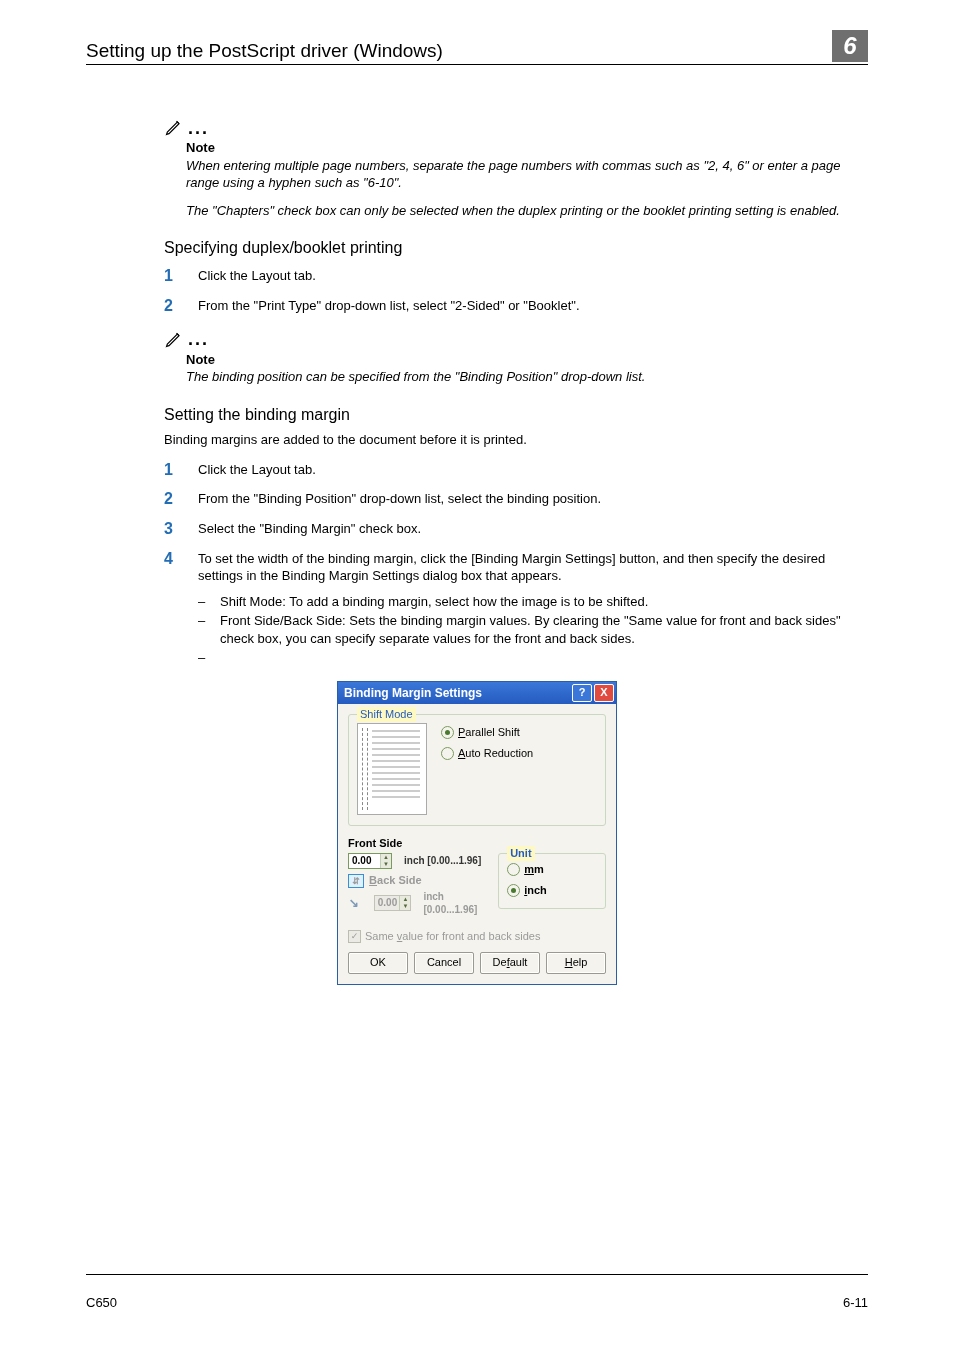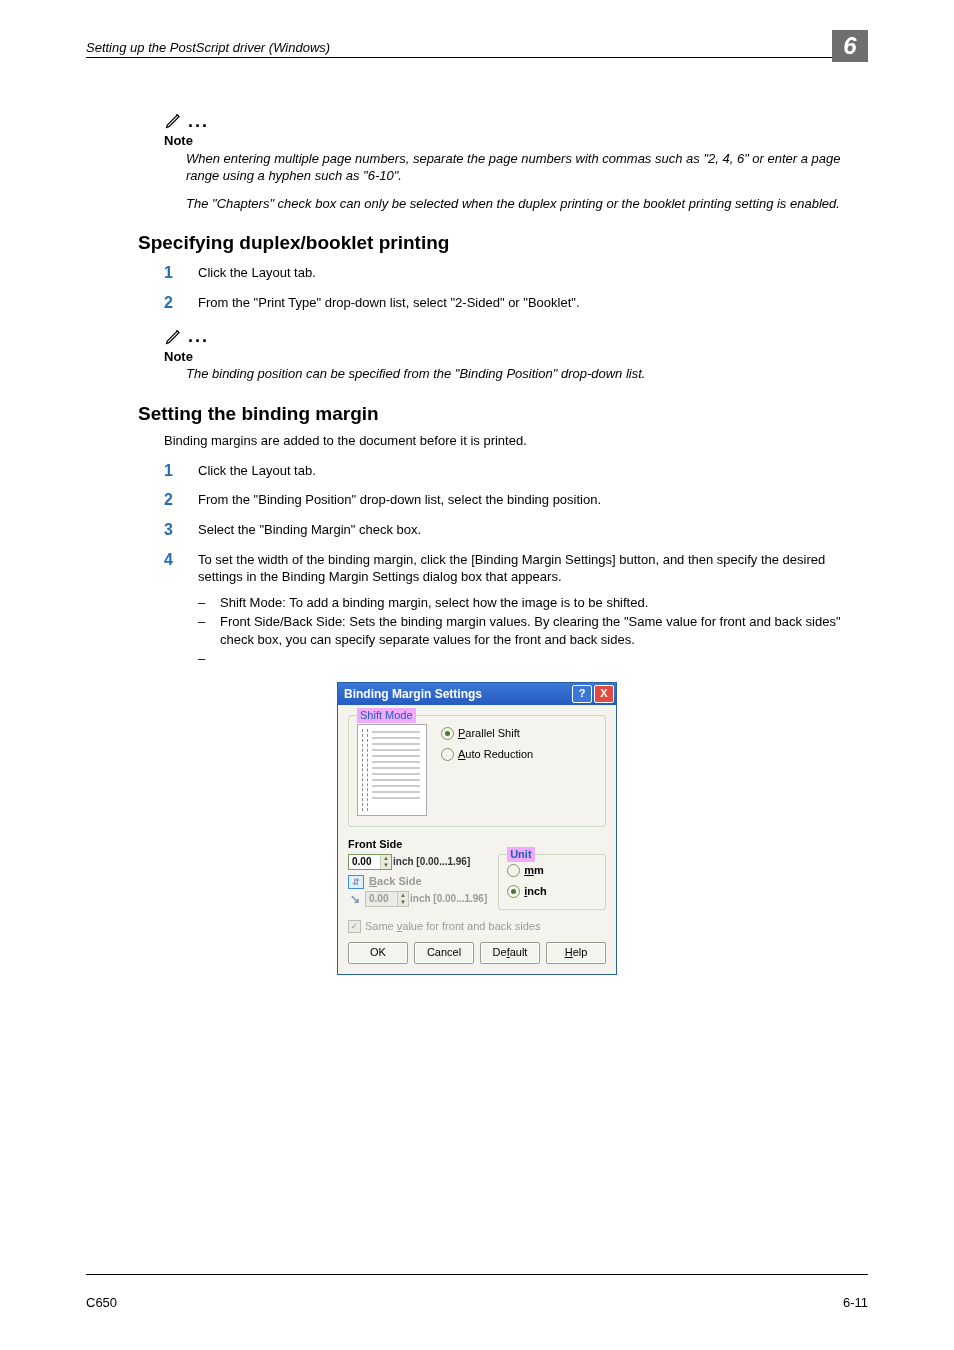--- a/index.html
+++ b/index.html
@@ -17,22 +17,21 @@
     color: #000;
   }
   .header-row {
     display: flex;
     justify-content: space-between;
     align-items: flex-end;
     border-bottom: 1px solid #000;
     padding-bottom: 2px;
   }
   .header-left {
-    font-size: 13px;
-    font-style: italic;
+    font-size: 19px;
   }
   .chapter-box {
     position: absolute;
     top: 30px;
     right: 86px;
     width: 36px;
     height: 32px;
     background: #6f6f6f;
     color: #fff;
     font-size: 24px;
@@ -64,29 +63,30 @@
   }
   .note-dots {
     font-size: 18px;
     font-weight: bold;
     letter-spacing: 2px;
     position: relative;
     top: 3px;
   }
   .note-label {
     font-weight: bold;
+    margin-left: 22px;
   }
   .note-text {
     font-style: italic;
     margin-left: 22px;
   }
   .section-heading {
-    font-weight: bold;
-    margin: 18px 0 6px 52px;
-    font-size: 19px;
+    font-weight: normal;
+    margin: 18px 0 6px 78px;
+    font-size: 16px;
   }
   .body-para {
     margin: 0 0 10px 78px;
   }
   .step {
     display: flex;
     margin: 4px 0 8px 78px;
   }
   .step-num {
     color: #236db5;
@@ -162,21 +162,21 @@
     border: 1px solid #c9d8c0;
     border-radius: 3px;
     margin-bottom: 10px;
     padding: 8px 8px 10px 8px;
     position: relative;
   }
   .group-legend {
     position: absolute;
     top: -8px;
     left: 8px;
-    background: #f0abfc;
+    background: #fef9c3;
     color: #255bc0;
     font-size: 11px;
     padding: 0 3px;
   }
   .shiftmode-inner {
     display: flex;
     gap: 14px;
   }
   .preview {
     width: 70px;
@@ -238,21 +238,21 @@
   }
   .sides-col {
     flex: 1.3;
     font-size: 11px;
   }
   .side-label { margin-bottom: 2px; }
   .side-label.disabled { color: #9a9a9a; }
   .spin-row {
     display: flex;
     align-items: center;
-    gap: 1px;
+    gap: 12px;
     margin-bottom: 4px;
   }
   .spinbox {
     width: 44px;
     height: 16px;
     border: 1px solid #7a9b5e;
     background: #fff;
     display: flex;
     align-items: center;
     padding-left: 3px;

